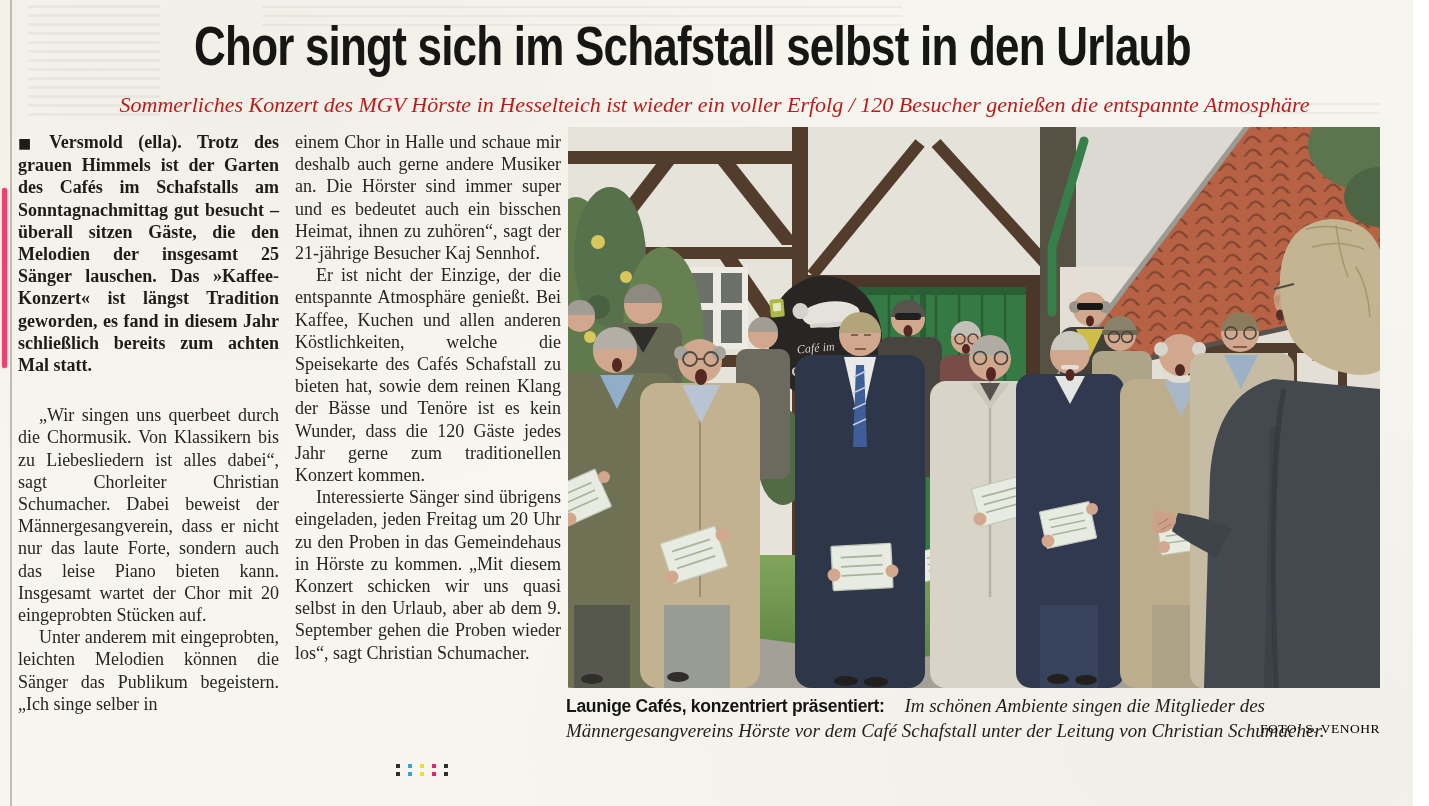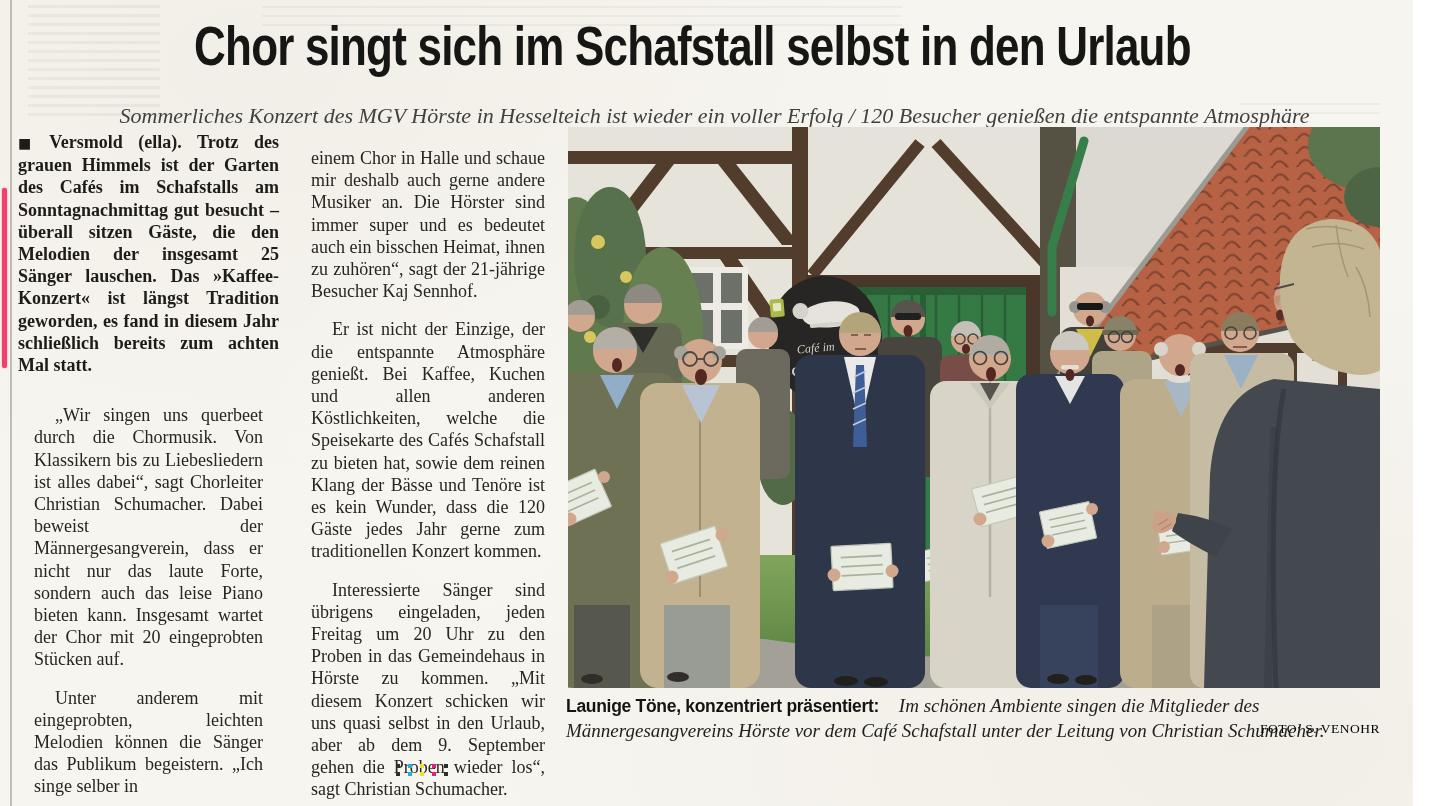--- a/index.html
+++ b/index.html
@@ -16,29 +16,29 @@
         background:repeating-linear-gradient(0deg, rgba(105,100,90,.6) 0 2.5px, transparent 2.5px 9px);}
   .ghost-top{left:262px;top:2px;width:640px;height:24px;}
   .ghost-left{left:28px;top:4px;width:132px;height:112px;}
   .ghost-right{left:1240px;top:96px;width:140px;height:18px;}
 
   .headline{position:absolute;left:0;top:14px;width:1429px;margin:0;text-align:center;
         font-family:"Liberation Sans",sans-serif;font-weight:700;font-size:55px;color:#161614;
         letter-spacing:-1px;white-space:nowrap;
         transform:translateX(-22px) scaleX(.8);transform-origin:714px 0;}
   .subhead{position:absolute;left:0;top:92px;width:1429px;text-align:center;
-        font-style:italic;font-size:22px;color:#404040;letter-spacing:0;margin-top:11px;}
+        font-style:italic;font-size:22px;color:#b91c1c;letter-spacing:0;}
 
   .col{position:absolute;font-size:18px;line-height:22.2px;text-align:justify;
         hyphens:auto;-webkit-hyphens:auto;color:#27251f;}
   .col1{left:18px;top:131px;width:261px;}
   .col2{left:295px;top:131px;width:266px;}
   .lead{margin:0 0 28px 0;font-weight:700;color:#1d1c18;}
   .sqmark{font-family:"DejaVu Sans",sans-serif;font-size:14px;margin-right:7px;}
-  .para{margin:16px;text-indent:21px;font-family:Liberation Serif, serif;}
+  .para{margin:0;text-indent:21px;font-family:Liberation Serif, serif;}
   .para.cont{text-indent:0;}
 
   .photo{position:absolute;left:568px;top:127px;width:812px;height:561px;overflow:hidden;
         filter:saturate(.92) contrast(.96);}
   .photo svg{display:block;}
 
   .caption{position:absolute;left:566px;top:694px;width:816px;font-size:19px;line-height:24.5px;color:#201f1a;}
   .caption-lead{font-family:"Liberation Sans",sans-serif;font-weight:700;font-size:17.5px;
         letter-spacing:-.3px;color:#141412;margin-right:3px;}
   .caption-text{font-style:italic;margin-left:12px;}
@@ -373,21 +373,21 @@
         <polygon points="705,170 710,180 713,168" fill="#c29272"></polygon>
         <ellipse cx="712" cy="188" rx="4" ry="5.5" fill="#5a2a22"></ellipse>
         <path d="M712 150 Q716 96 762 92 Q810 92 816 140 L818 240 Q800 252 778 246 Q744 240 724 212 Q710 184 712 150 Z" fill="#c7b78f"></path>
         <path d="M738 102 Q760 96 784 104 M744 120 Q770 112 796 122 M788 140 Q800 160 802 190 M768 98 Q772 130 780 150" stroke="#a99766" stroke-width="1.5" fill="none"></path>
         <line x1="706" y1="162" x2="726" y2="157" stroke="#4a4a4a" stroke-width="2.2"></line>
       </g>
     </svg>
   </div>
 
   <div class="caption">
-    <span class="caption-lead">Launige Töne, konzentriert präsentiert:</span>
+    <span class="caption-lead">Launige Cafés, konzentriert präsentiert:</span>
     <span class="caption-text">Im schönen Ambiente singen die Mitglieder des Männergesangvereins Hörste vor dem Café Schafstall unter der Leitung von Christian Schumacher.</span>
     <span class="credit">FOTO: S. VENOHR</span>
   </div>
 
   <div class="regmarks">
       <span style="background: rgb(46, 46, 44);"></span>
       <span style="background: rgb(47, 168, 221);"></span>
       <span style="background: rgb(239, 223, 42);"></span>
       <span style="background: rgb(232, 31, 120);"></span>
       <span style="background: rgb(46, 46, 44);"></span>

